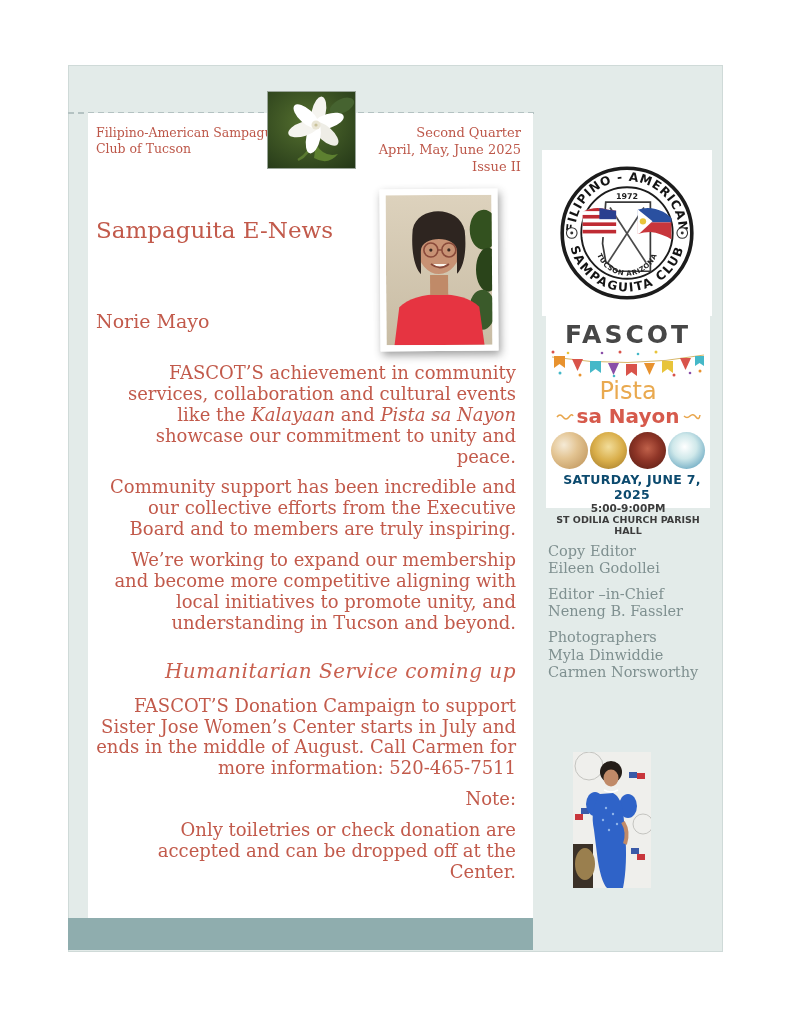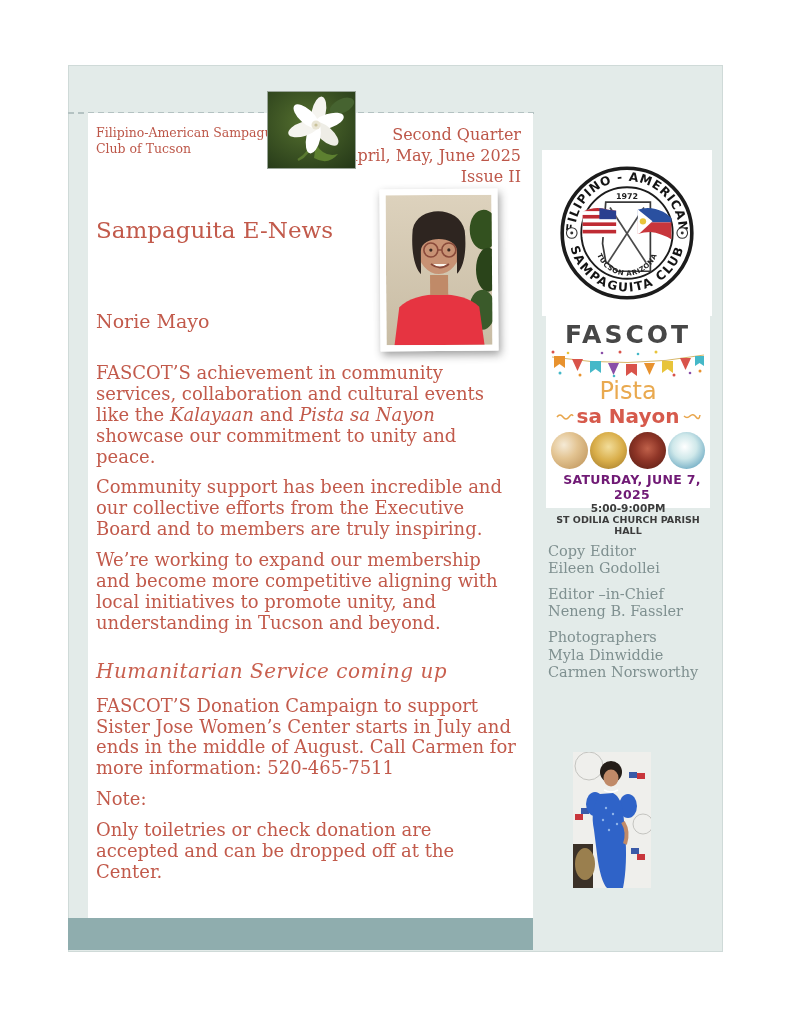--- a/index.html
+++ b/index.html
@@ -8,56 +8,56 @@
   
   .panel{position:absolute;left:68px;top:65px;width:655px;height:887px;
          background:#e3ebe9;border:1px solid #cfdad8;box-sizing:border-box;}
   .dashed-line{position:absolute;left:68px;top:112px;width:466px;height:0;
          border-top:2px dashed #b4c2c2;}
   .content{position:absolute;left:88px;top:113px;width:445px;height:805px;background:#ffffff;}
   .footer-bar{position:absolute;left:68px;top:918px;width:465px;height:32px;background:#8fadae;}
 
   
   .club-name{position:absolute;left:8px;top:12px;font-size:12.5px;line-height:1.3;color:#bd5749;}
-  .issue-info{position:absolute;right:12px;top:12px;font-size:16px;line-height:1.3;color:#bd5749;text-align:right;}
+  .issue-info{position:absolute;right:12px;top:12px;font-size:13px;line-height:1.3;color:#bd5749;text-align:right;}
   .flower-img{position:absolute;left:268px;top:92px;width:87px;height:76px;z-index:5;
               box-shadow:0 0 0 1px #9aa59a;}
 
   
   .newsletter-title{position:absolute;left:8px;top:104px;font-size:23px;color:#c25a4b;}
   .section-title{position:absolute;left:8px;top:166px;font-size:19px;color:#c25a4b;}
   .author-name{position:absolute;left:8px;top:197px;font-size:19px;color:#c25a4b;}
   .president-photo{position:absolute;left:292px;top:76px;width:106px;height:150px;
         background:#ffffff;border:6px solid #ffffff;box-shadow:2px 4px 9px rgba(40,40,40,.45);
         transform:rotate(-.4deg);}
   .president-photo svg{display:block;}
 
   
   .article{position:absolute;left:8px;top:250px;width:420px;color:#c25a4b;
-           font-size:18px;line-height:1.16;}
+           font-size:18px;line-height:1.16;text-align:right;}
   .article p{margin:0 0 10px 0;}
   .script-heading{margin:26px 0 13px 0;font-style:italic;font-size:20px;letter-spacing:.5px;color:#c9604f;}
   .note-label{margin:2px 0 10px 0;}
 
   
   .logo-card{position:absolute;left:542px;top:150px;width:170px;height:166px;background:#ffffff;}
   .flyer-card{position:absolute;left:546px;top:316px;width:164px;height:192px;background:#ffffff;
               font-family:"DejaVu Sans","Liberation Sans",sans-serif;text-align:center;}
   .flyer-org{margin-top:4px;font-size:25px;font-weight:800;letter-spacing:3px;color:#474747;}
   .flyer-bunting{display:block;margin:0 auto;}
   .flyer-word1{font-size:24px;font-weight:400;color:#e9a94f;margin-top:-2px;}
   .flyer-word2-row{display:flex;align-items:center;justify-content:center;gap:3px;margin-top:-1px;}
   .flyer-word2{font-size:20px;font-weight:800;color:#d65a4c;}
   .food-row{display:flex;justify-content:center;gap:2px;margin:4px 0 3px 0;}
   .food-circle{width:37px;height:37px;border-radius:50%;}
   .food-1{background:radial-gradient(circle at 35% 35%, #f5ead6 0%, #e3c492 40%, #b98d52 100%);}
   .food-2{background:radial-gradient(circle at 50% 40%, #f2dd9a 0%, #d9ae4a 50%, #9c7426 100%);}
   .food-3{background:radial-gradient(circle at 50% 45%, #c0614a 0%, #8e3527 45%, #521b12 100%);}
   .food-4{background:radial-gradient(circle at 45% 40%, #ffffff 0%, #cfe8ea 40%, #7db4c9 75%, #5b8aa8 100%);}
-  .flyer-date{font-size:12.5px;font-weight:800;color:#701a75;letter-spacing:.3px;padding-left:8px;}
+  .flyer-date{font-size:12.5px;font-weight:800;color:#0c4a6e;letter-spacing:.3px;padding-left:8px;}
   .flyer-time{font-size:10.5px;font-weight:800;color:#3c3c3c;}
   .flyer-venue{font-size:9.5px;font-weight:800;color:#3c3c3c;}
 
   .credits{position:absolute;left:548px;top:543px;width:172px;color:#7f9090;
            font-size:14.5px;line-height:1.18;}
   .credit-group{margin-bottom:9px;}
   .year-label{position:absolute;left:552px;top:680px;width:118px;text-align:center;
               font-size:35px;color:#ae2024;}
   .member-photo{position:absolute;left:573px;top:752px;width:78px;height:136px;}
   .member-photo svg{display:block;}

